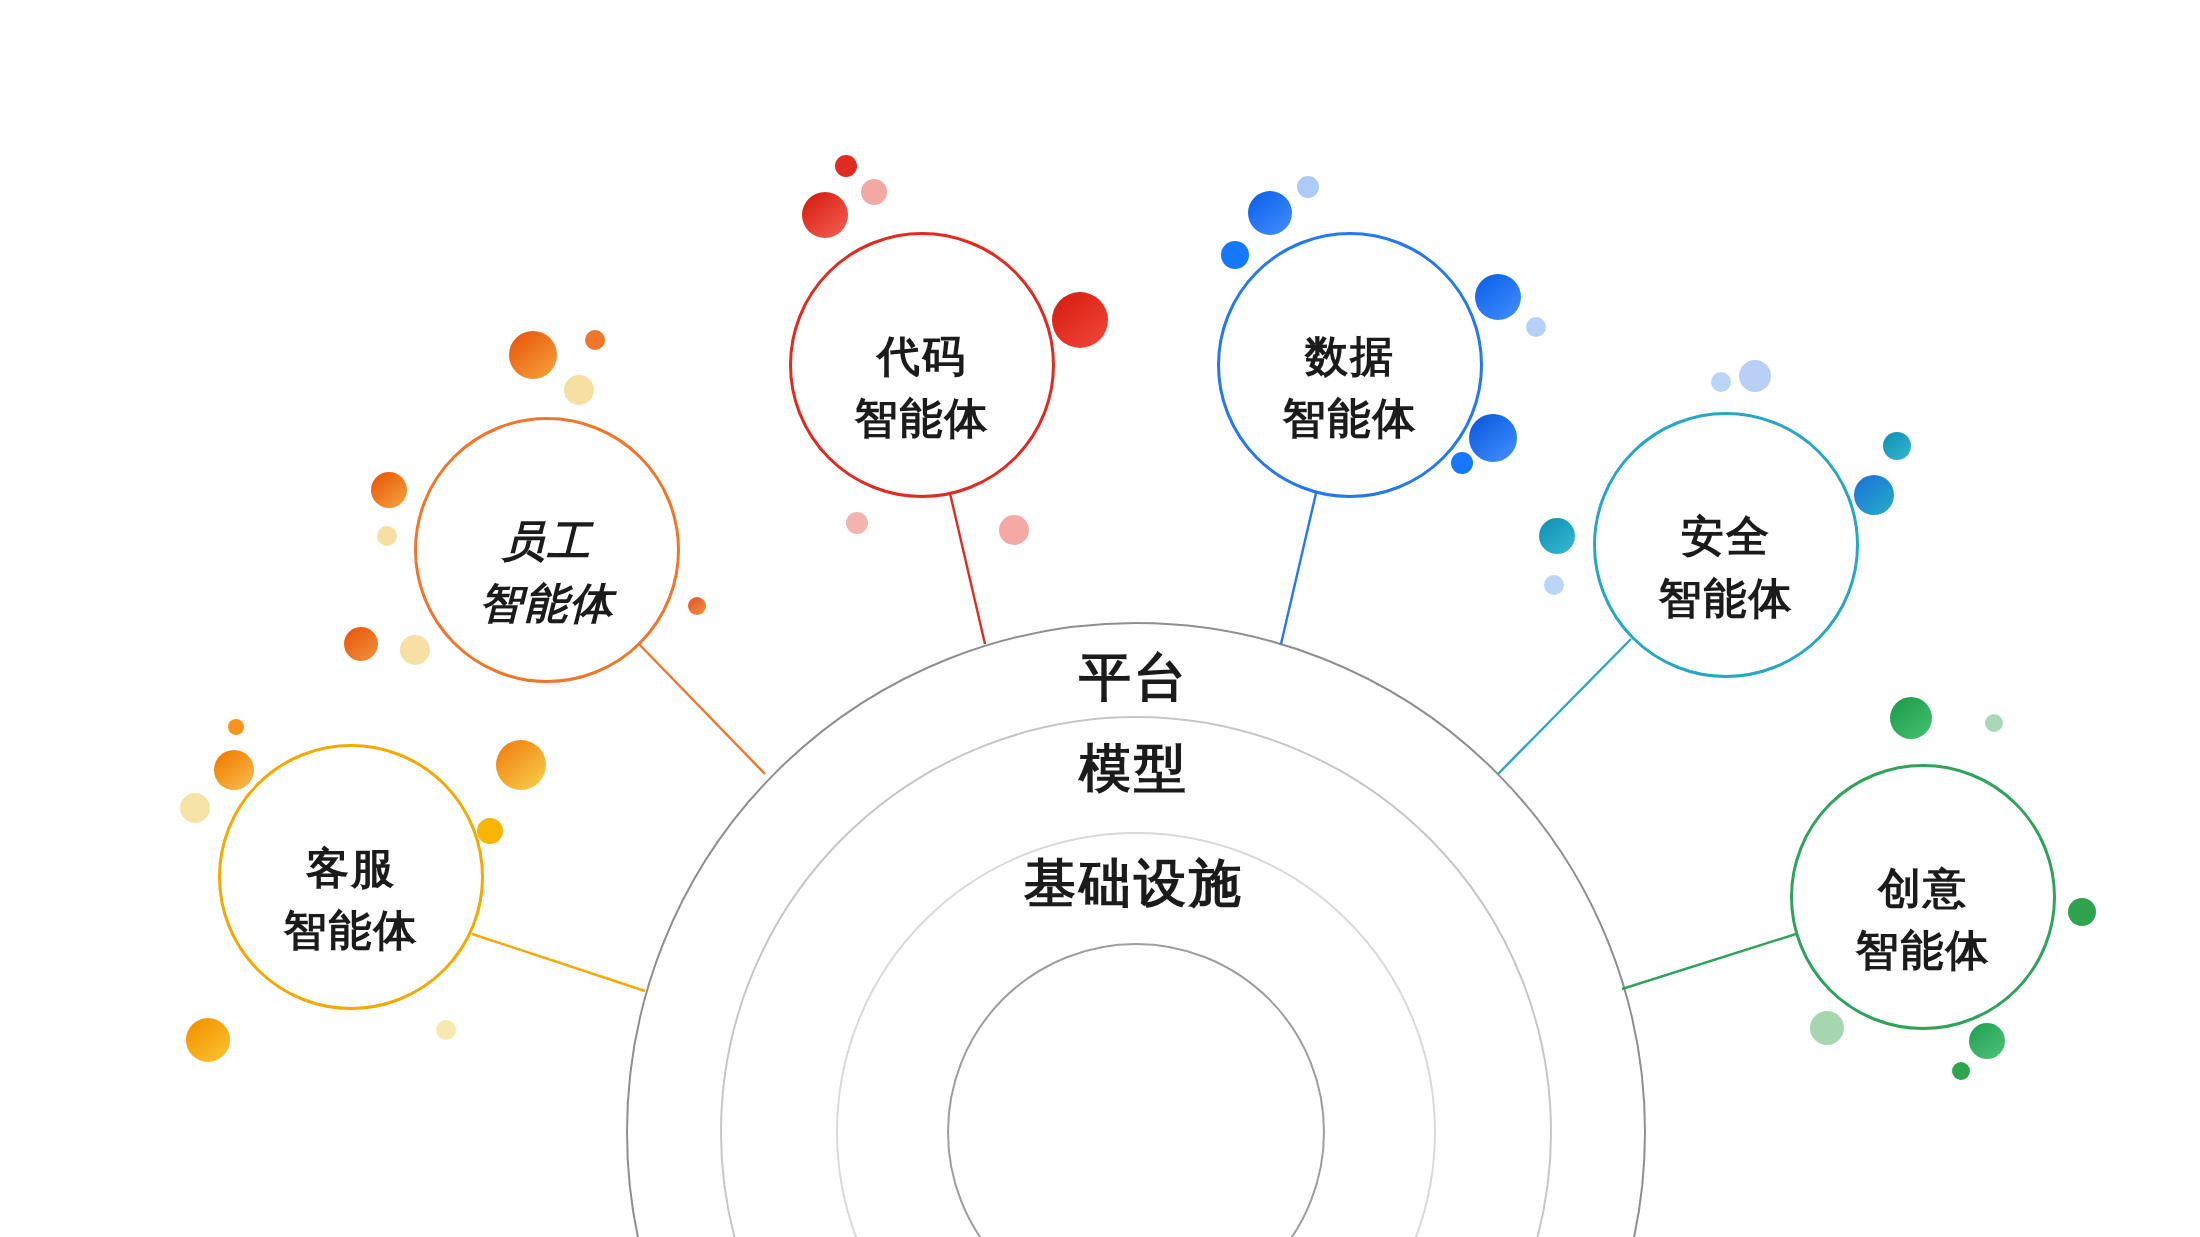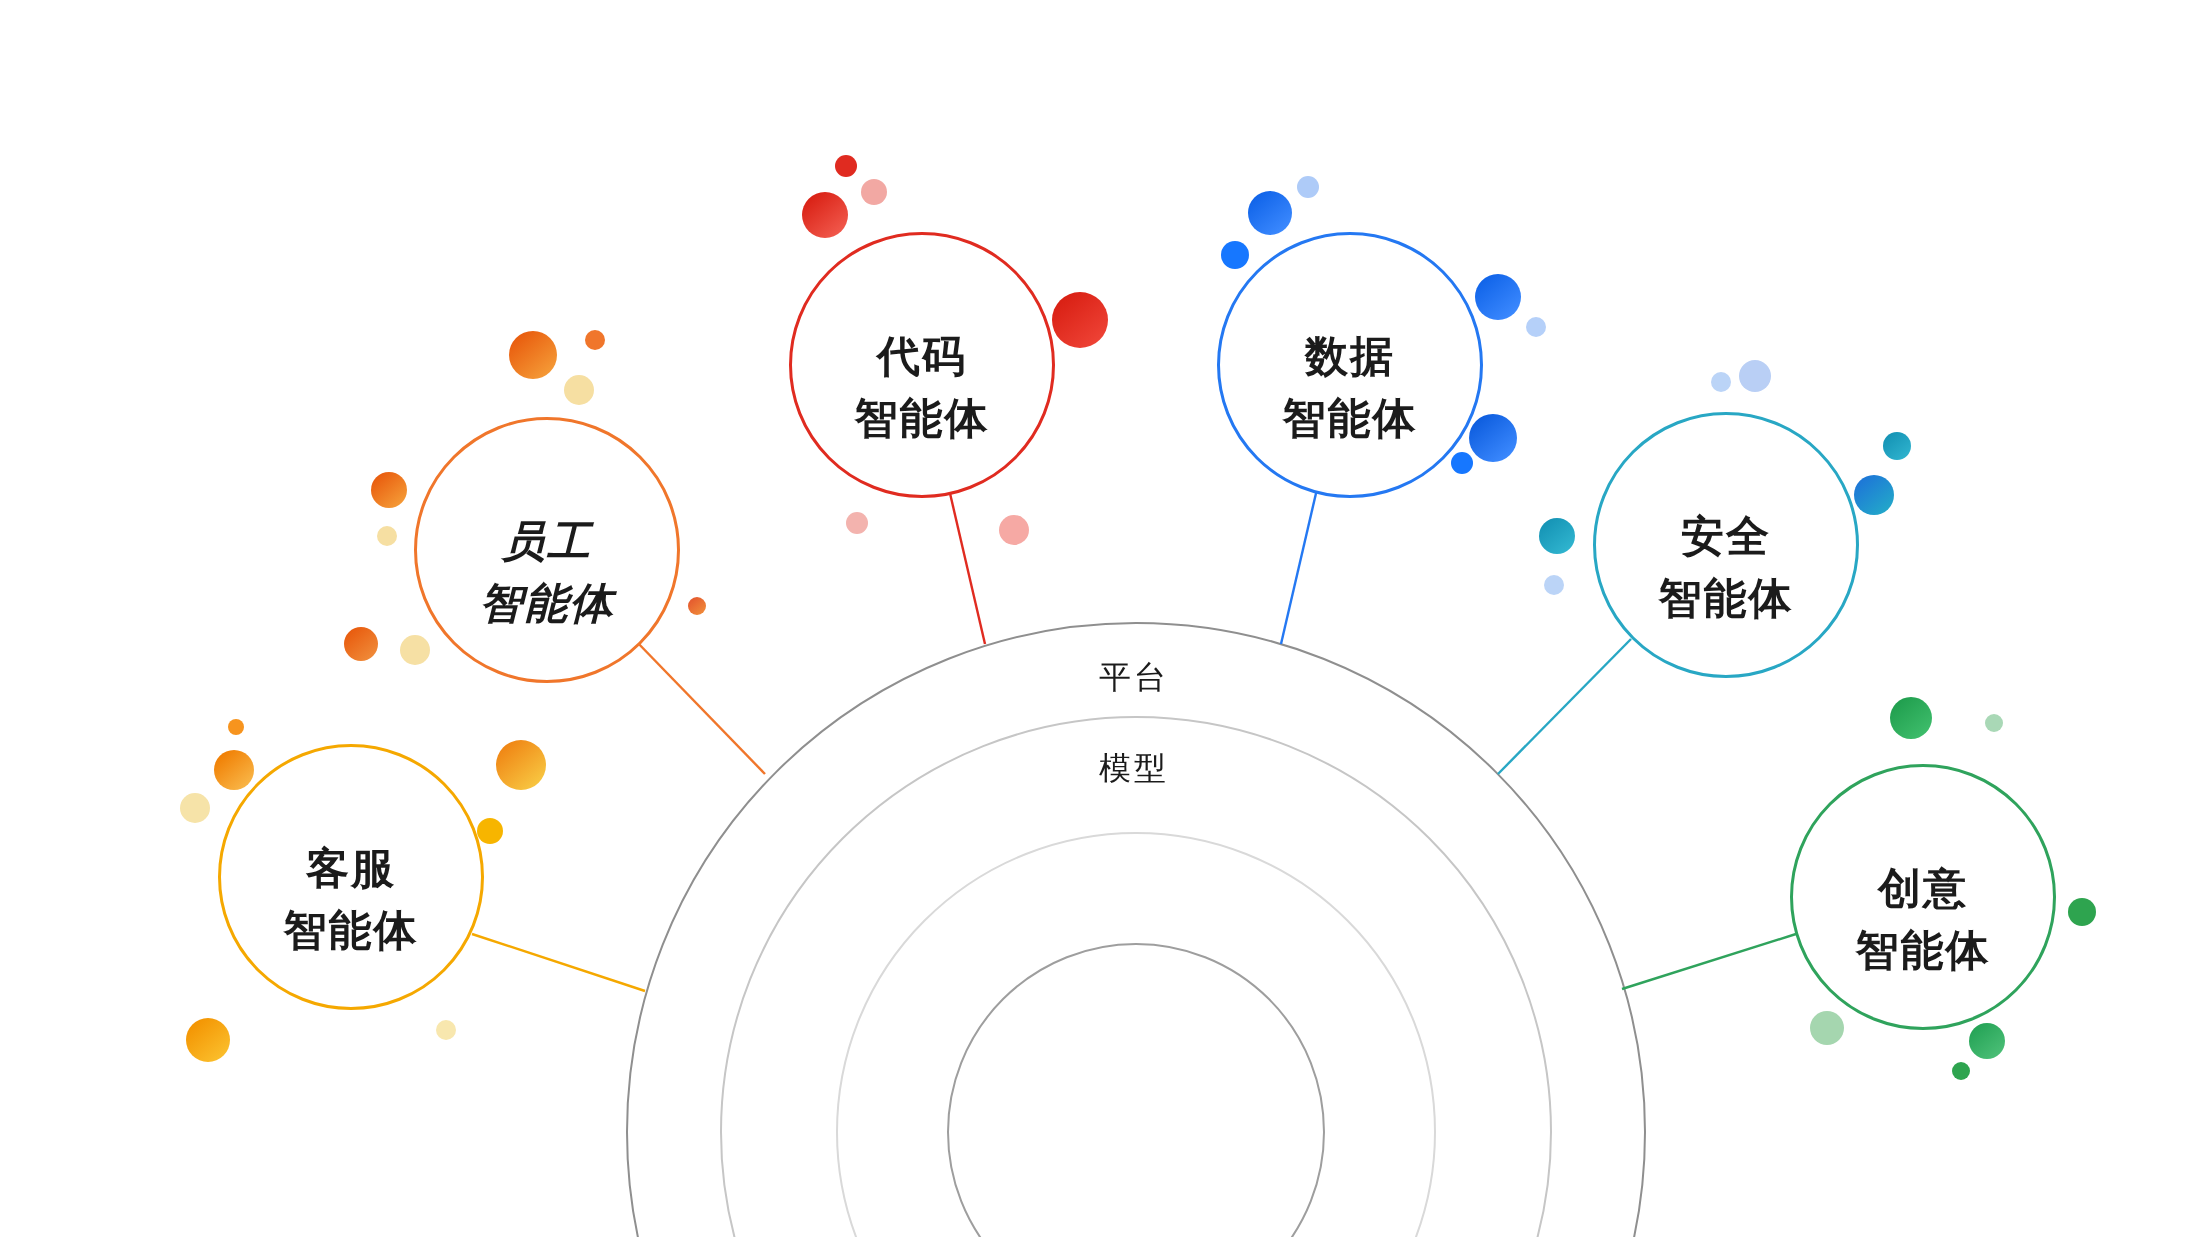--- a/index.html
+++ b/index.html
@@ -18,22 +18,22 @@
   .ring {
     position: absolute;
     border-radius: 50%;
     border: 2.5px solid #cccccc;
     background: transparent;
     z-index: 1;
   }
   .ring-label {
     position: absolute;
     transform: translate(-50%, -50%);
-    font-size: 32px;
-    font-weight: 400;
+    font-size: 52px;
+    font-weight: 700;
     color: #1b1b1b;
     letter-spacing: 3px;
     white-space: nowrap;
     z-index: 3;
   }
   #connectors {
     position: absolute;
     left: 0;
     top: 0;
     z-index: 2;
@@ -71,20 +71,21 @@
 
   <div id="rings">
       <div class="ring" style="left: 626px; top: 622px; height: 1016px; width: 1016px; border-color: rgb(143, 143, 143);"></div>
       <div class="ring" style="left: 720px; top: 716px; height: 828px; width: 828px; border-color: rgb(198, 198, 198);"></div>
       <div class="ring" style="left: 836px; top: 832px; height: 596px; width: 596px; border-color: rgb(217, 217, 217);"></div>
       <div class="ring" style="left: 947px; top: 943px; height: 374px; width: 374px; border-color: rgb(158, 158, 158);"></div>
     </div>
 
   <div class="ring-label" style="left: 1134px; top: 678px;">平台</div>
   <div class="ring-label" style="left: 1134px; top: 769px;">模型</div>
+  <div class="ring-label" style="left: 1134px; top: 884px;">基础设施</div>
 
   <svg id="connectors" width="2200" height="1237">
       <line x1="472" y1="934" x2="645" y2="991" stroke="#F5A800" stroke-width="2.4"></line>
       <line x1="635" y1="640" x2="765" y2="774" stroke="#F0762B" stroke-width="2.4"></line>
       <line x1="949" y1="489" x2="985" y2="644" stroke="#E02B20" stroke-width="2.4"></line>
       <line x1="1317" y1="489" x2="1281" y2="644" stroke="#2478F2" stroke-width="2.4"></line>
       <line x1="1631" y1="639" x2="1498" y2="774" stroke="#28A7C4" stroke-width="2.4"></line>
       <line x1="1796" y1="934" x2="1622" y2="989" stroke="#2FA35C" stroke-width="2.4"></line>
     </svg>
 

